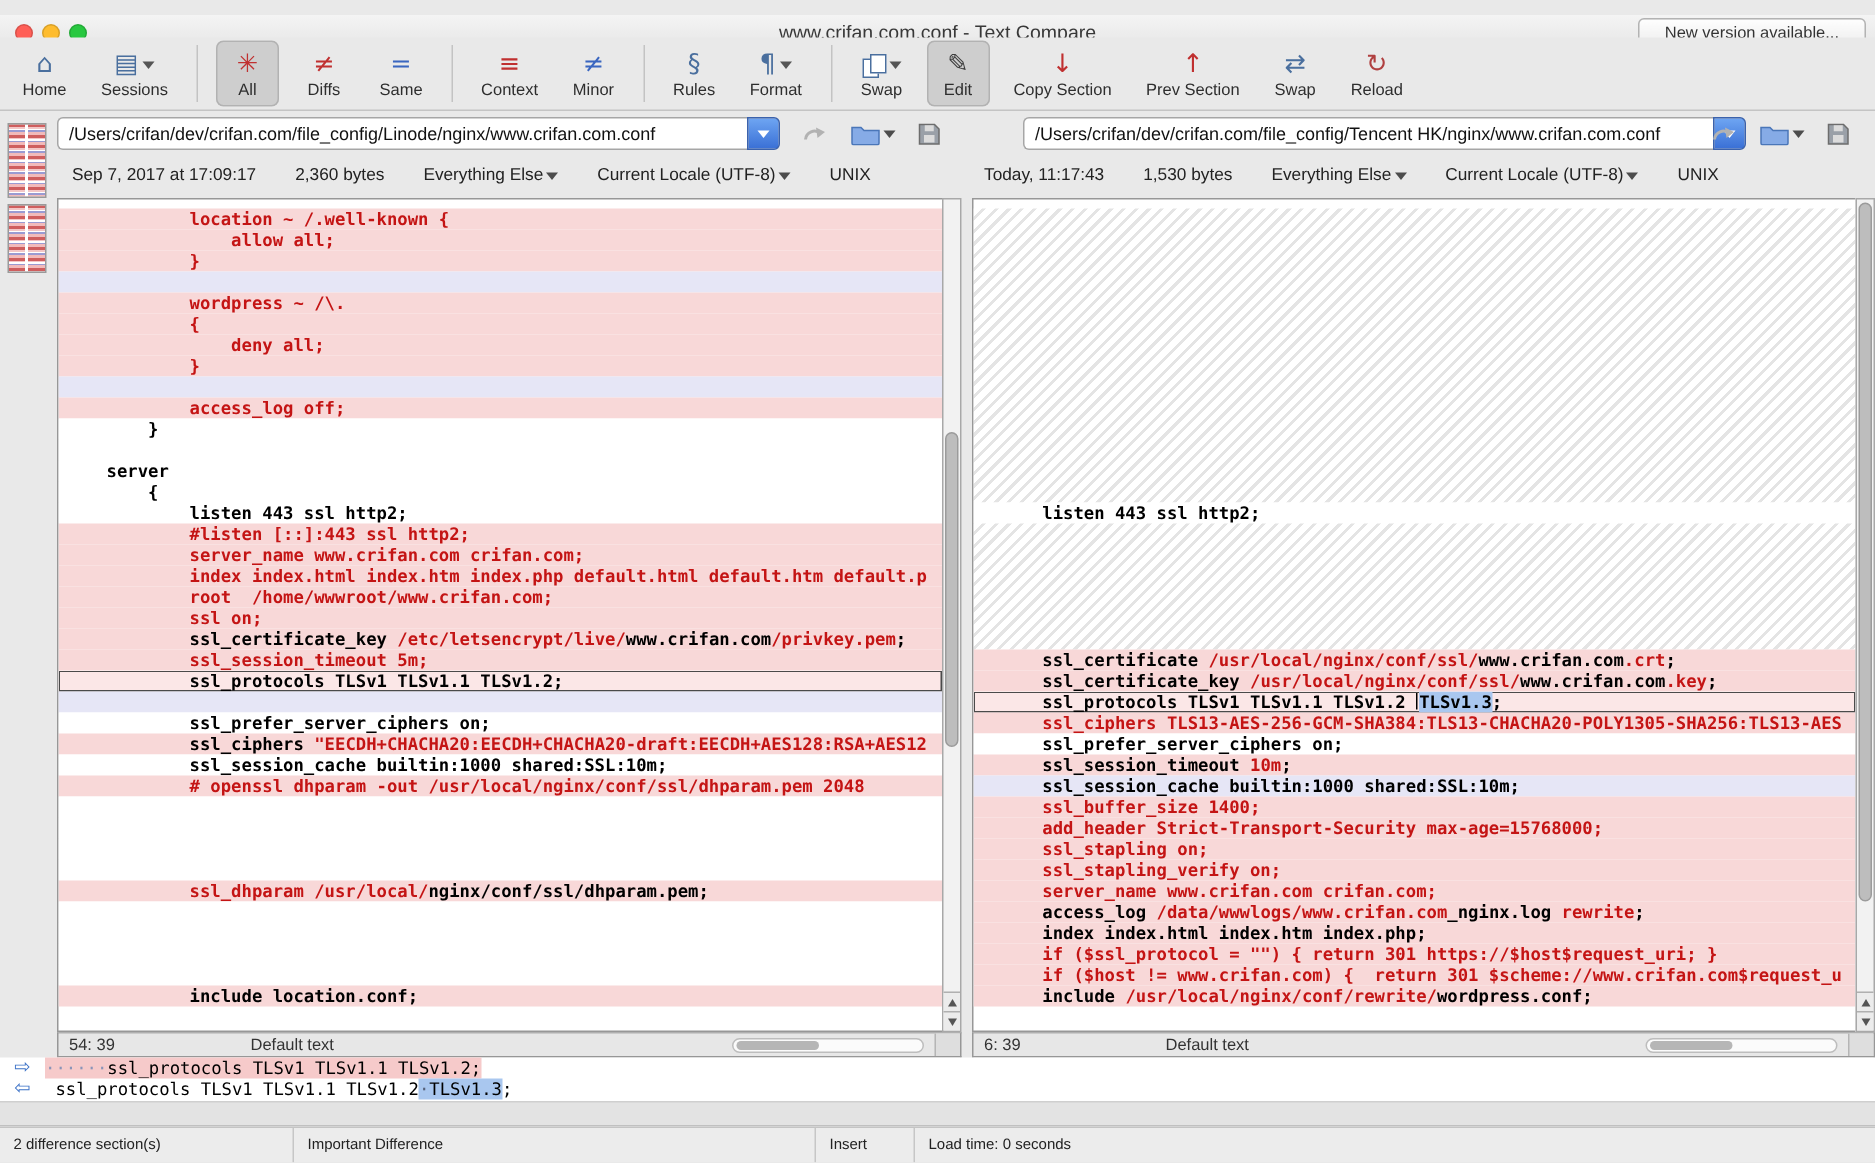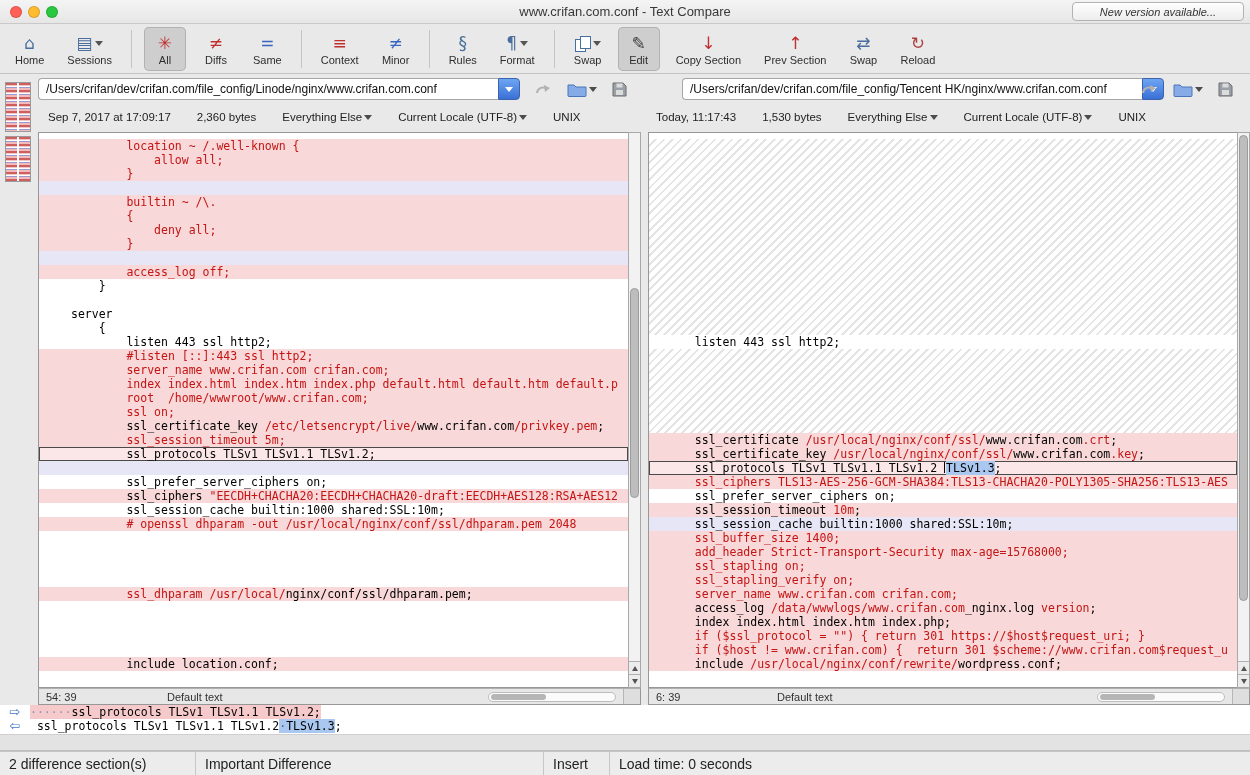--- a/index.html
+++ b/index.html
@@ -1,30 +1,30 @@
 <!DOCTYPE html>
 <html><head>
 <meta charset="utf-8">
 <style>
   * { margin:0; padding:0; box-sizing:border-box; }
   html,body { width:1250px; height:775px; overflow:hidden; }
   body { font-family:"Liberation Sans", sans-serif; background:#e9e9e9; color:#222; }
   .window { position:relative; width:1250px; height:775px; background:#e9e9e9; overflow:hidden; }
 
   
-  .titlebar { position:absolute; top:0; left:0; right:0; height:24px;
+  .titlebar { position:absolute; top:10px; left:0; right:0; height:24px;
     background:linear-gradient(#f4f4f4,#e6e6e6); border-bottom:1px solid #c9c9c9; }
   .tl { position:absolute; top:6px; width:12px; height:12px; border-radius:50%; border:1px solid rgba(0,0,0,.15); }
   .tl-red { left:10px; background:#ff5f57; }
   .tl-yellow { left:28px; background:#febc2e; }
   .tl-green { left:46px; background:#28c840; }
   .title { position:absolute; top:4px; left:0; width:100%; text-align:center; font-size:13px; color:#383838; }
-  .update-btn { position:absolute; right:6px; top:2px; height:19px; padding:1px 27px; font-size:11px;
+  .update-btn { position:absolute; right:6px; top:2px; height:19px; padding:1px 17px; font-size:11px;
     font-family:"Liberation Sans",sans-serif; background:linear-gradient(#fefefe,#ededed);
-    border:1px solid #b3b3b3; border-radius:4px; color:#333;font-style:italic; }
+    border:1px solid #b3b3b3; border-radius:4px; color:#333; }
 
   
   .toolbar { position:absolute; top:25px; left:0; right:0; height:49px; display:flex; align-items:center;
     padding:0 8px; gap:9px; background:#e9e9e9; border-bottom:1px solid #c4c4c4; }
   .titem { display:flex; flex-direction:column; align-items:center; justify-content:center;
     min-width:42px; height:44px; padding:2px 7px; border-radius:5px; color:#3d3d3d; cursor:default; }
   .titem.selected { background:#cecece; box-shadow:inset 0 0 0 1px #b2b2b2; }
   .ticon { display:flex; align-items:center; justify-content:center; height:21px;
     font-size:17px; line-height:21px; font-family:"DejaVu Sans",sans-serif; }
   .tlabel { font-size:11px; white-space:nowrap; color:#2e2e2e; }
@@ -65,21 +65,21 @@
       repeating-linear-gradient(180deg,#cf5e5e 0 2px,#f3c6c6 2px 3px,#ffffff 3px 4px,#9a9ad2 4px 5px,#f2baba 5px 7px);
   }
   .map.m1 { height:50px; } .map.m2 { height:46px; }
 
   
   .pane { position:absolute; top:132px; height:573px; }
   .pane.left { left:38px; width:603px; } .pane.right { left:648px; width:602px; }
   .code { position:absolute; top:0; left:0; right:13px; bottom:17px; background:#fff;
     border:1px solid #979797; border-right:none; overflow:hidden; padding-top:6px; }
   .line { height:14px; font-family:"DejaVu Sans Mono",monospace; font-size:11.5px; line-height:14px;
-    white-space:pre; padding-left:32px; overflow:hidden; }
+    white-space:pre; padding-left:32px; overflow:hidden;font-weight:bold; }
   .line.pink { background:#f8d8d8; } .line.lav { background:#e6e6f6; } .line.white { background:#fff; }
   .line.sel { background:#fbe7e7; box-shadow:inset 0 0 0 1px #4a4a4a; }
   .line.hatch { padding:0; background:repeating-linear-gradient(135deg,#ffffff 0 4px,#e4e4e4 4px 6px); }
   .sk { color:#000; } .sr { color:#c41414; } .shl { background:#a9c7ef; color:#000; }
   .scaret { display:inline-block; width:1px; height:11px; background:#000; vertical-align:-1px; margin-right:1px; }
 
   .vscroll { position:absolute; top:0; right:0; bottom:17px; width:13px; background:#f2f2f2;
     border:1px solid #a8a8a8; }
   .vthumb { position:absolute; left:1px; width:9px; background:#bdbdbd; border:1px solid #9b9b9b; border-radius:5px; }
   .scroll-arrows { position:absolute; bottom:0; left:0; width:11px; }
@@ -100,21 +100,21 @@
   .detail { position:absolute; top:705px; left:0; right:0; height:46px; background:#fff; border-bottom:1px solid #c0c0c0; }
   .drow { height:14px; display:flex; align-items:center; font-family:"DejaVu Sans Mono",monospace;
     font-size:11.5px; line-height:14px; white-space:pre; }
   .darrow { width:30px; text-align:center; color:#3f74c8; font-size:13px; font-family:"DejaVu Sans",sans-serif; }
   .dotpink { background:#f6caca; color:#8a94b8; } .pinkhl { background:#f6caca; color:#000; }
   .plain { color:#000; } .dotblue { background:#a9c7ef; color:#55617a; } .bluehl { background:#a9c7ef; color:#000; }
   .detail-fill { position:absolute; top:29px; left:0; right:0; bottom:0; background:#e3e3e3; border-top:1px solid #cfcfcf; }
 
   
   .statusbar { position:absolute; bottom:0; left:0; right:0; height:24px; background:#ececec;
-    border-top:1px solid #c4c4c4; display:flex; align-items:center; font-size:14px; color:#222; }
+    border-top:1px solid #c4c4c4; display:flex; align-items:center; font-size:10px; color:#222; }
   .sb-item { padding:0 9px; height:100%; display:flex; align-items:center; border-right:1px solid #c6c6c6; white-space:nowrap; }
   .sb-item:last-child { border-right:none; }
 </style>
 </head>
 <body>
 
 <div class="window">
 
   <div class="titlebar">
     <span class="tl tl-red"></span>
@@ -315,21 +315,21 @@
         <span>UNIX</span>
       </span>
     </div>
 
   <div class="pane left">
     <div class="code" id="left-code">
         <div class="line pink"><span class="sr">        location ~ /.well-known {</span></div>
         <div class="line pink"><span class="sr">            allow all;</span></div>
         <div class="line pink"><span class="sr">        }</span></div>
         <div class="line lav"></div>
-        <div class="line pink"><span class="sr">        builtin ~ /\.</span></div>
+        <div class="line pink"><span class="sr">        wordpress ~ /\.</span></div>
         <div class="line pink"><span class="sr">        {</span></div>
         <div class="line pink"><span class="sr">            deny all;</span></div>
         <div class="line pink"><span class="sr">        }</span></div>
         <div class="line lav"></div>
         <div class="line pink"><span class="sr">        access_log off;</span></div>
         <div class="line white"><span class="sk">    }</span></div>
         <div class="line white"></div>
         <div class="line white"><span class="sk">server</span></div>
         <div class="line white"><span class="sk">    {</span></div>
         <div class="line white"><span class="sk">        listen 443 ssl http2;</span></div>
@@ -388,21 +388,21 @@
         <div class="line sel"><span class="sk">  ssl_protocols TLSv1 TLSv1.1 TLSv1.2 </span><span class="scaret"></span><span class="shl">TLSv1.3</span><span class="sk">;</span></div>
         <div class="line pink"><span class="sr">  ssl_ciphers TLS13-AES-256-GCM-SHA384:TLS13-CHACHA20-POLY1305-SHA256:TLS13-AES</span></div>
         <div class="line white"><span class="sk">  ssl_prefer_server_ciphers on;</span></div>
         <div class="line pink"><span class="sk">  ssl_session_timeout </span><span class="sr">10m</span><span class="sk">;</span></div>
         <div class="line lav"><span class="sk">  ssl_session_cache builtin:1000 shared:SSL:10m;</span></div>
         <div class="line pink"><span class="sr">  ssl_buffer_size 1400;</span></div>
         <div class="line pink"><span class="sr">  add_header Strict-Transport-Security max-age=15768000;</span></div>
         <div class="line pink"><span class="sr">  ssl_stapling on;</span></div>
         <div class="line pink"><span class="sr">  ssl_stapling_verify on;</span></div>
         <div class="line pink"><span class="sr">  server_name www.crifan.com crifan.com;</span></div>
-        <div class="line pink"><span class="sk">  access_log </span><span class="sr">/data/wwwlogs/www.crifan.com</span><span class="sk">_nginx.log</span><span class="sr"> version</span><span class="sk">;</span></div>
+        <div class="line pink"><span class="sk">  access_log </span><span class="sr">/data/wwwlogs/www.crifan.com</span><span class="sk">_nginx.log</span><span class="sr"> rewrite</span><span class="sk">;</span></div>
         <div class="line pink"><span class="sk">  index index.html index.htm index.php;</span></div>
         <div class="line pink"><span class="sr">  if ($ssl_protocol = "") { return 301 https://$host$request_uri; }</span></div>
         <div class="line pink"><span class="sr">  if ($host != www.crifan.com) {  return 301 $scheme://www.crifan.com$request_u</span></div>
         <div class="line pink"><span class="sk">  include </span><span class="sr">/usr/local/nginx/conf/rewrite/</span><span class="sk">wordpress.conf;</span></div>
       </div>
     <div class="vscroll">
       <div class="vthumb" id="right-vthumb" style="top: 2px; height: 466px;"></div>
       <div class="scroll-arrows">
         <div class="sarrow">
             <span class="tri-up"></span>

